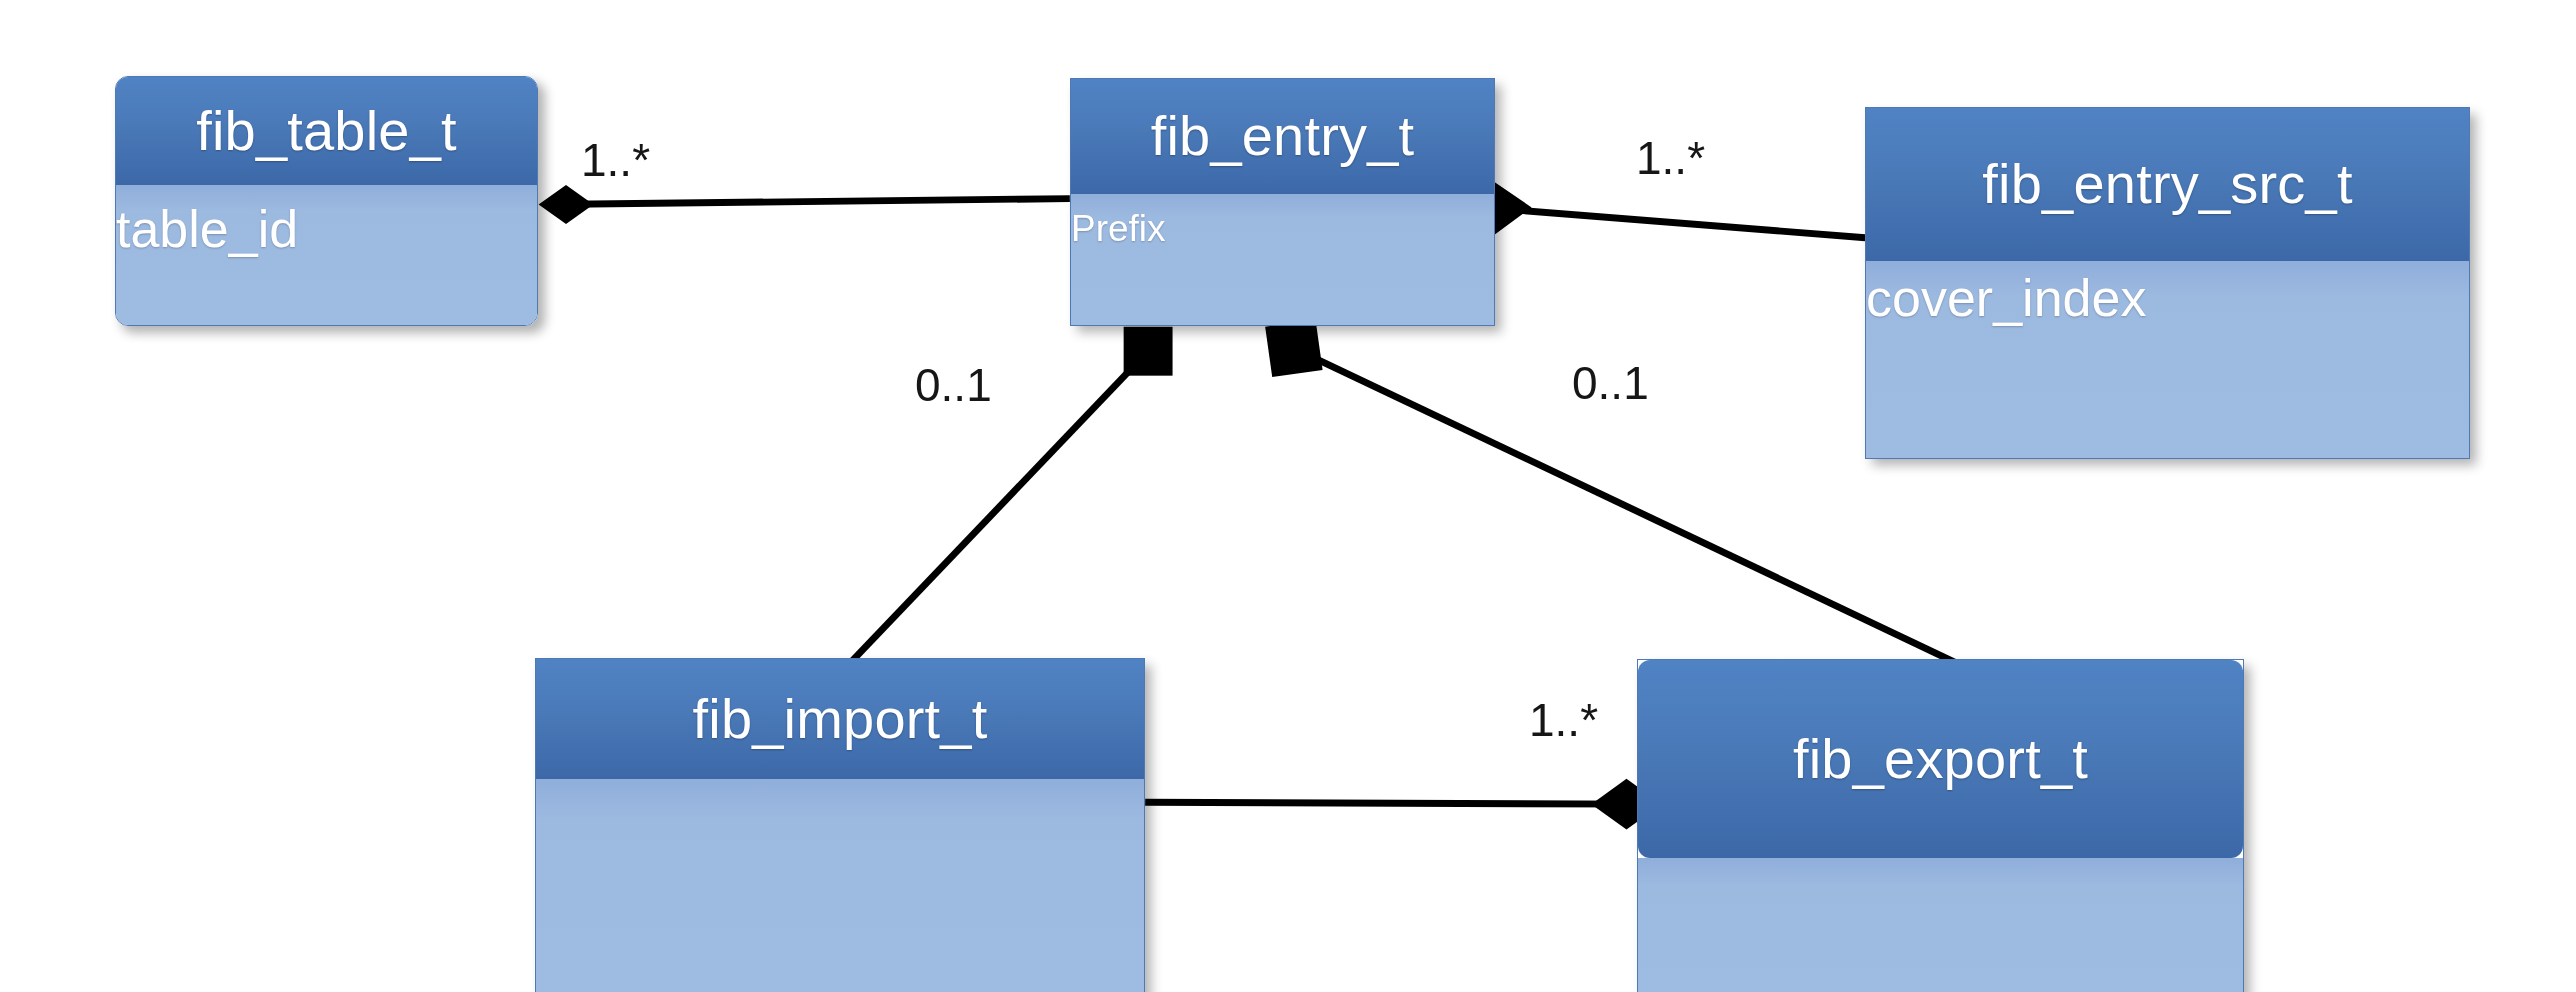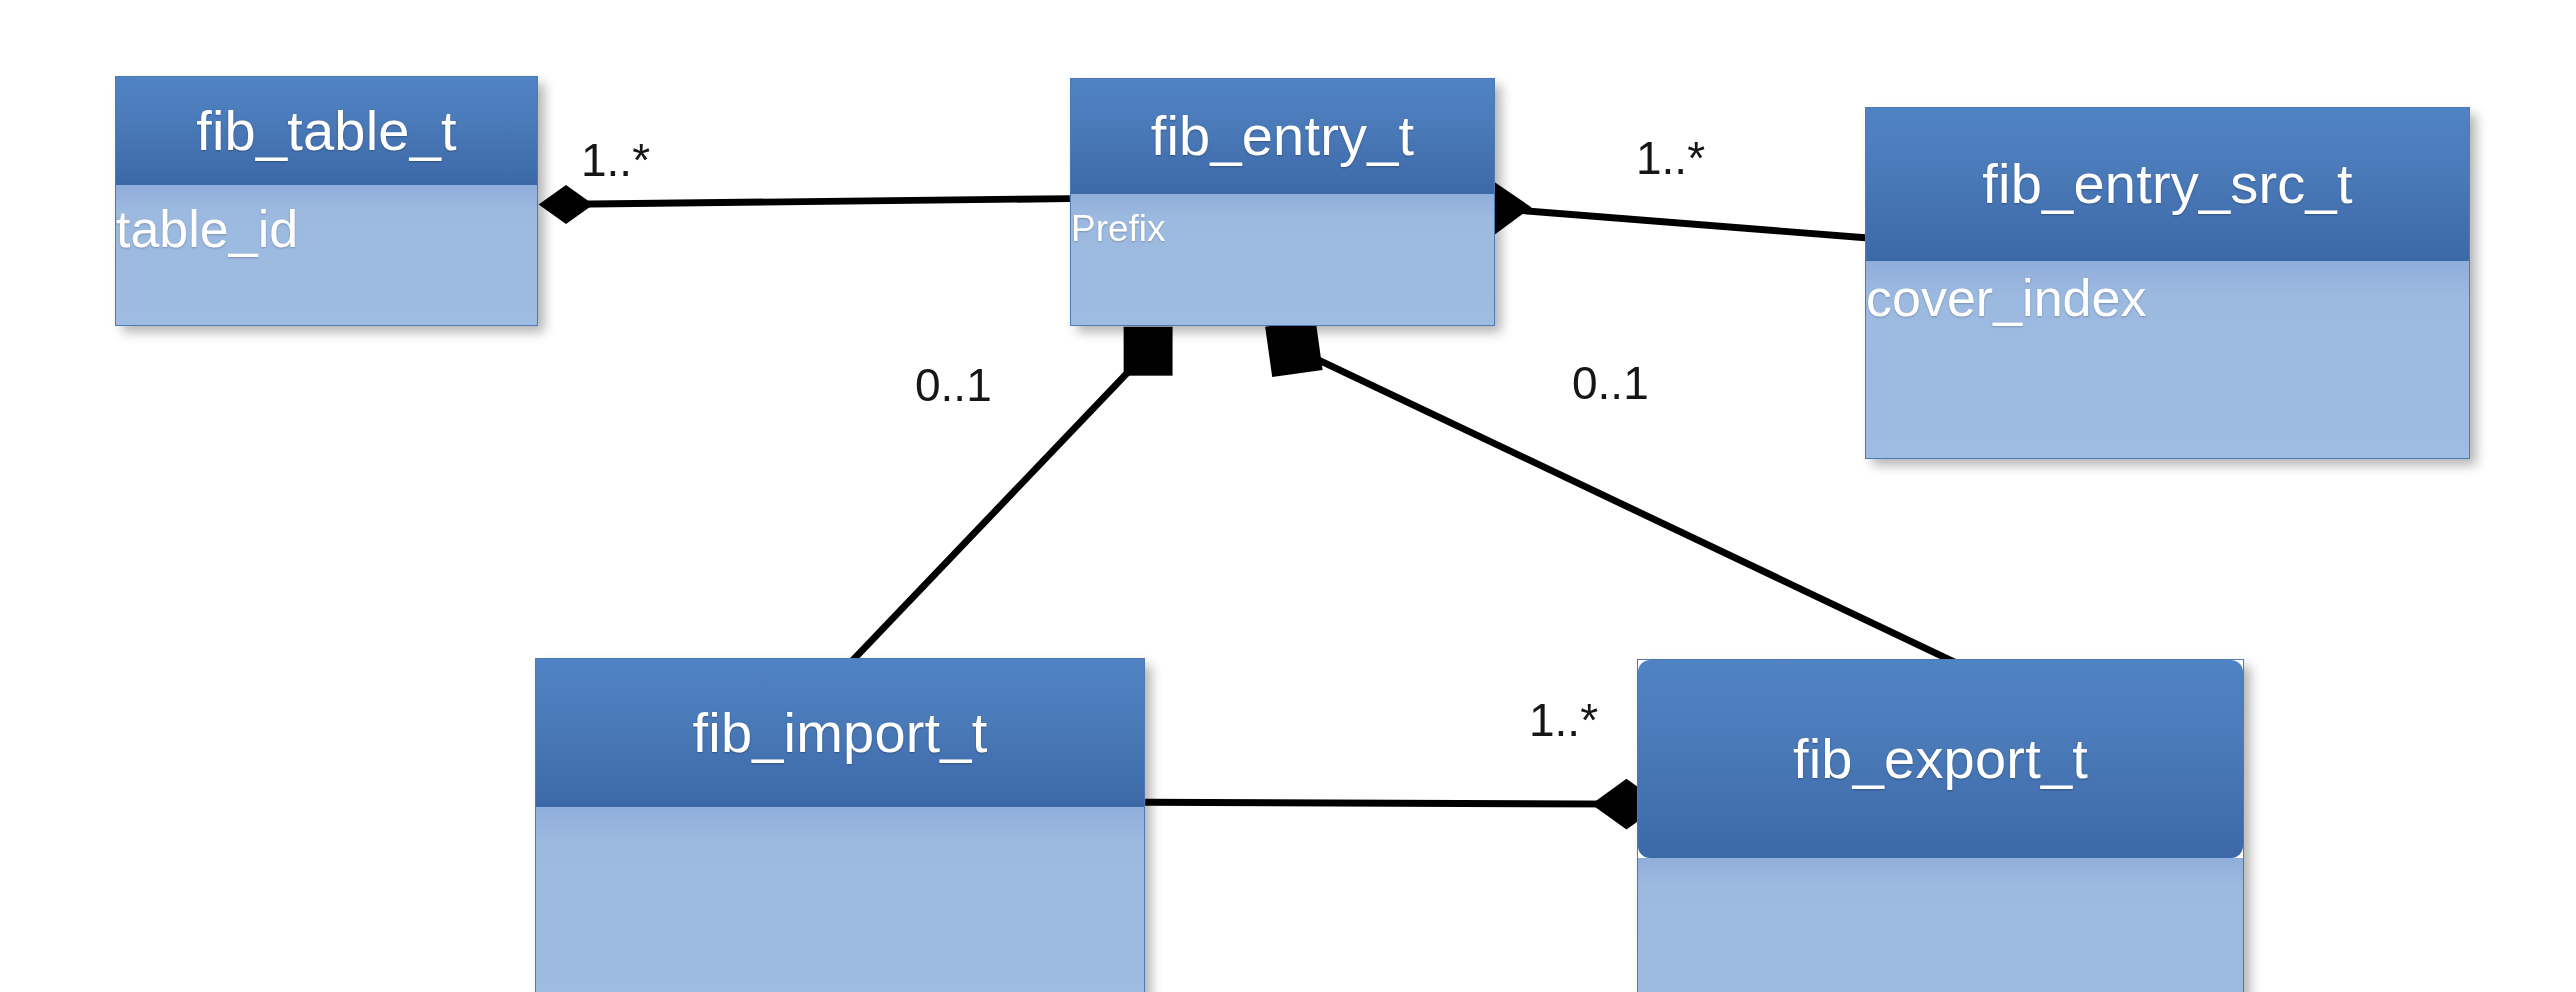--- a/index.html
+++ b/index.html
@@ -96,21 +96,21 @@
       <rect x="1296" y="330" width="52" height="52" fill="#000000" transform="rotate(-8 1322 356)"></rect>
     </g>
 
     
     <g>
       <line x1="1170" y1="820" x2="1673" y2="822" stroke="#000000" stroke-width="7"></line>
       <polygon points="1626,822 1662,796 1698,822 1662,848" fill="#000000"></polygon>
     </g>
   </svg>
 
-  <div class="uml-box" style="left:115px; top:76px; width:423px; height:250px;">
+  <div class="uml-box" style="left:115px; top:76px; width:423px; height:250px;border-radius:13px;">
     <div class="uml-header" style="height:108px; font-size:56px;">
       <span>fib_table_t</span>
     </div>
     <div class="uml-body">
       <span class="uml-body-inner" style="font-size:52px;">table_id</span>
     </div>
   </div>
 
   <div class="uml-box" style="left:1070px; top:78px; width:425px; height:248px;">
     <div class="uml-header" style="height:115px; font-size:56px;">
@@ -124,21 +124,21 @@
   <div class="uml-box" style="left:1865px; top:107px; width:605px; height:352px;">
     <div class="uml-header" style="height:153px; font-size:56px;">
       <span>fib_entry_src_t</span>
     </div>
     <div class="uml-body">
       <span class="uml-body-inner" style="font-size:52px; padding-top:7px;">cover_index</span>
     </div>
   </div>
 
   <div class="uml-box" style="left:535px; top:658px; width:610px; height:344px;">
-    <div class="uml-header" style="height:148px; font-size:56px;">
+    <div class="uml-header" style="height:120px; font-size:56px;">
       <span>fib_import_t</span>
     </div>
     <div class="uml-body">
       <span class="uml-body-inner" style="font-size:52px;"></span>
     </div>
   </div>
 
   <div class="uml-box" style="left:1637px; top:659px; width:607px; height:356px;">
     <div class="uml-header" style="height:198px; font-size:56px;border-radius:12px;">
       <span>fib_export_t</span>

